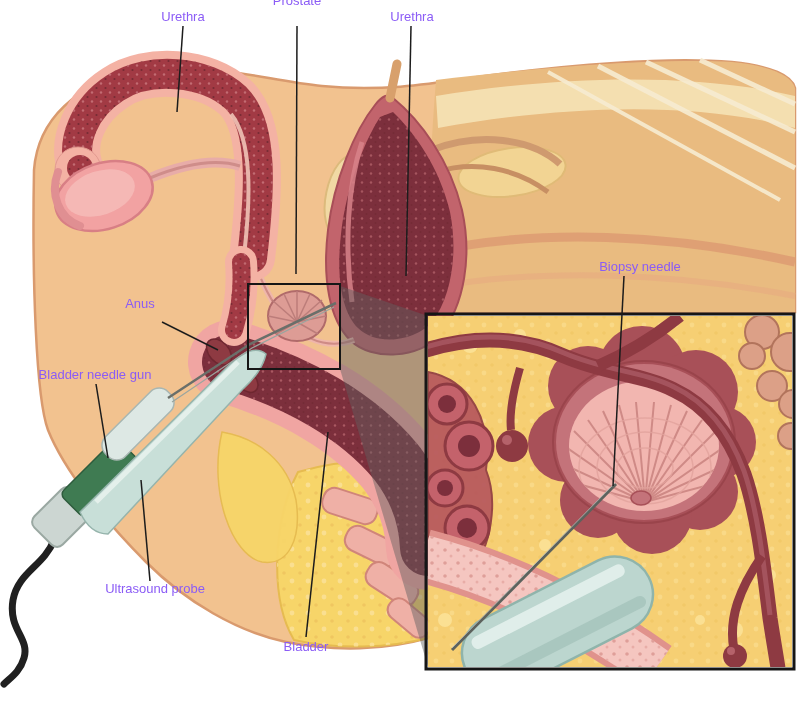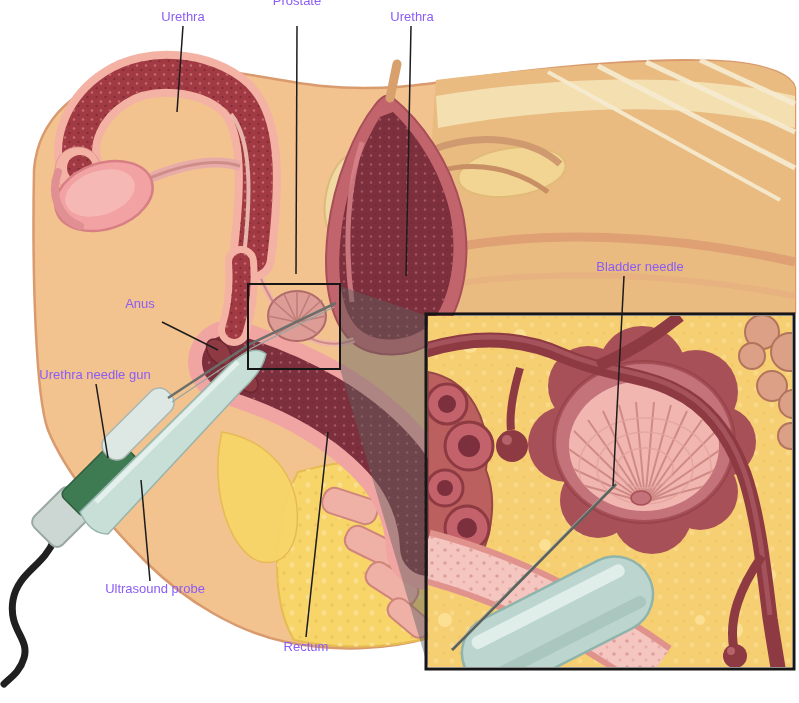--- a/index.html
+++ b/index.html
@@ -272,18 +272,18 @@
     <line x1="150" y1="581" x2="141" y2="480"></line>
     <line x1="306" y1="637" x2="328" y2="432"></line>
     <line x1="624" y1="276" x2="613" y2="486"></line>
   </g>
 </svg>
 
 <div class="callout" style="left:183px;top:17px">Urethra</div>
 <div class="callout" style="left:297px;top:1px">Prostate</div>
 <div class="callout" style="left:412px;top:17px">Urethra</div>
 <div class="callout" style="left:140px;top:304px">Anus</div>
-<div class="callout" style="left:95px;top:375px">Urethra needle gun</div>
+<div class="callout" style="left:95px;top:375px">Bladder needle gun</div>
 <div class="callout" style="left:155px;top:589px">Ultrasound probe</div>
-<div class="callout" style="left:306px;top:647px">Rectum</div>
-<div class="callout" style="left:640px;top:267px">Bladder needle</div>
+<div class="callout" style="left:306px;top:647px">Bladder</div>
+<div class="callout" style="left:640px;top:267px">Biopsy needle</div>
 
 </div>
 
 </body></html>

